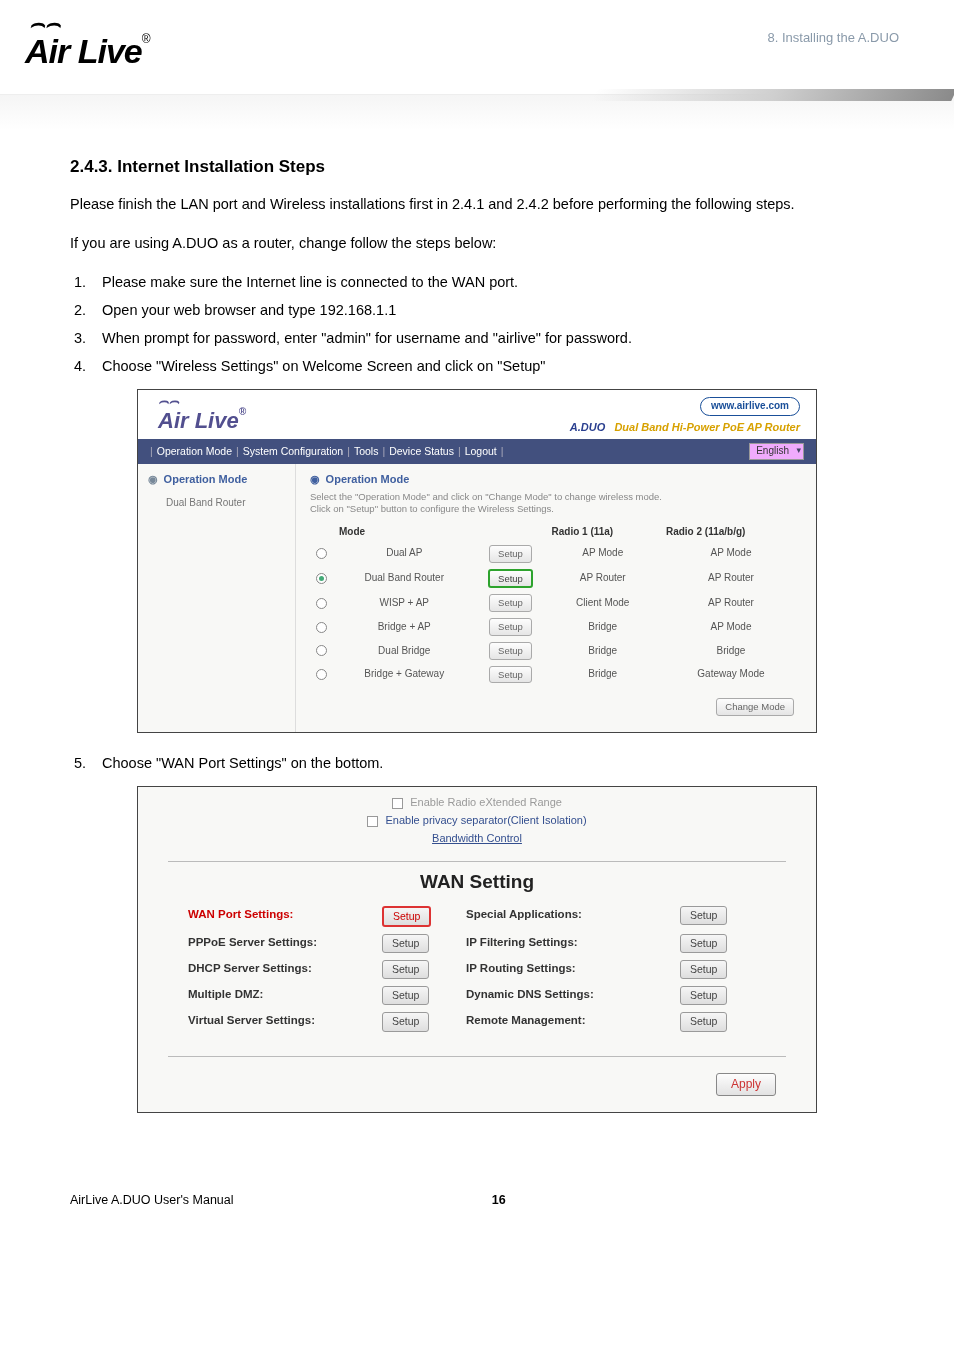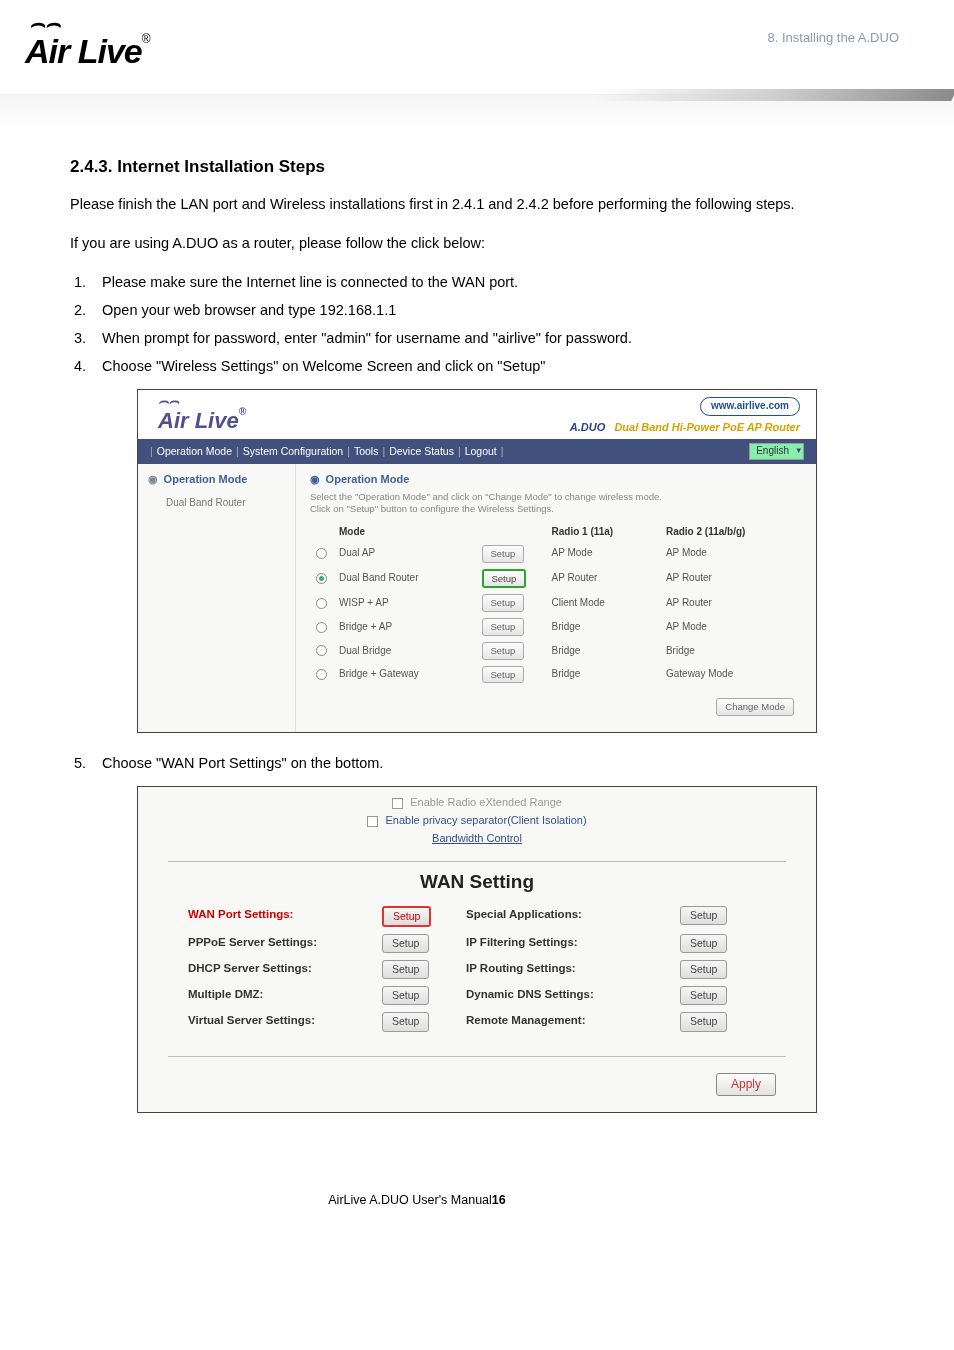--- a/index.html
+++ b/index.html
@@ -112,21 +112,21 @@
     color:#fff;
     padding:4px 12px;
     display:flex;
     align-items:center;
     font-size:10.5px;
     gap:4px;
   }
   .s1-navbar .navsep { color:#aab; }
   .s1-navbar .lang {
     margin-left:auto;
-    background:#86efac;
+    background:#f0abfc;
     color:#333;
     padding:0 14px 0 6px;
     font-size:10px;
     border:1px solid #999;
     position:relative;
   }
   .s1-navbar .lang::after {
     content:"▾";
     position:absolute; right:2px; top:0;
     color:#446;
@@ -144,21 +144,21 @@
   .s1-side .bullet { color:#789; }
   .s1-side .item { font-size:10px; padding-left:18px; color:#777; }
   .s1-main { flex:1; padding:8px 14px 16px 14px; }
   .s1-main .op-title {
     color:#3f5f9f; font-weight:bold; font-size:11px; margin-bottom:3px;
     display:flex; align-items:center; gap:6px;
   }
   .s1-main .desc { color:#888; font-size:9.5px; margin-bottom:8px; line-height:1.3; }
   table.mode-tbl { border-collapse:collapse; font-size:10px; color:#555; width:100%; }
   table.mode-tbl th { text-align:left; font-weight:bold; color:#333; padding:2px 6px; }
-  table.mode-tbl td { padding:3px 6px; vertical-align:middle; }
+  table.mode-tbl td { padding:3px 6px; vertical-align:middle;text-align:center; }
   .radio { width:11px; height:11px; border:1px solid #888; border-radius:50%; display:inline-block; vertical-align:middle; background:#fff; position:relative;}
   .radio.sel::after { content:""; position:absolute; left:2px; top:2px; width:5px; height:5px; background:#4a7; border-radius:50%; }
   .btn-mini {
     display:inline-block;
     padding:1px 8px;
     font-size:9.5px;
     background:linear-gradient(#fdfdfd,#e5e5e5);
     border:1px solid #aaa;
     border-radius:3px;
     color:#666;
@@ -190,21 +190,21 @@
   .apply-row { text-align:right; padding:10px 40px 16px 0;}
   .btn-apply {
     display:inline-block;
     padding:2px 14px;
     border:1px solid #888;
     background:linear-gradient(#fdfdfd,#e2e2e2);
     border-radius:3px;
     color:#c33;
     font-size:12px;
   }
-  .footer { padding: 30px 70px 20px 70px; font-size:12.5px; color:#000; display:flex; justify-content:center;}
+  .footer { padding: 30px 70px 20px 70px; font-size:12.5px; color:#000; display:flex; justify-content:space-between;}
   .footer .pg { font-weight:bold; }
 </style>
 </head>
 <body>
 
 <div class="header-stripe">
   <div class="logo">
     <div class="logo-img">
       <span class="logo-arc">⌢⌢</span>
       <span class="logo-text">
@@ -212,21 +212,21 @@
       </span>
     </div>
   </div>
   <div class="chapter-label">8. Installing the A.DUO</div>
   <div class="gradient-bar"></div>
 </div>
 
 <div class="content">
   <h3>2.4.3.  Internet Installation Steps</h3>
   <p>Please finish the LAN port and Wireless installations first in 2.4.1 and 2.4.2 before performing the following steps.</p>
-  <p>If you are using A.DUO as a router, please follow the click below:</p>
+  <p>If you are using A.DUO as a router, change follow the steps below:</p>
 
   <ol class="steps">
     <li>Please make sure the Internet line is connected to the WAN port.</li>
     <li>Open your web browser and type 192.168.1.1</li>
     <li>When prompt for password, enter "admin" for username and "airlive" for password.</li>
     <li>Choose "Wireless Settings" on Welcome Screen and click on "Setup"</li>
   </ol>
 
   <div class="screenshot1">
     <div class="s1-hdr">

